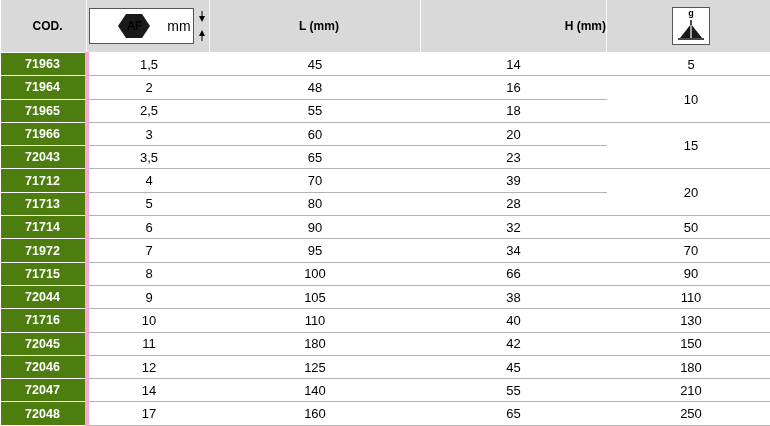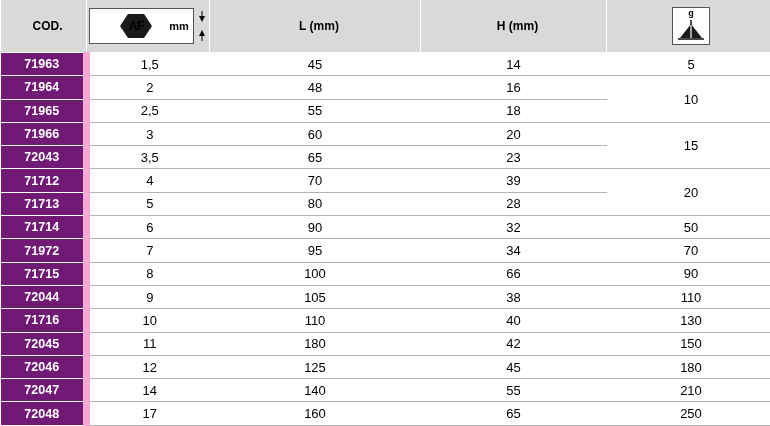--- a/index.html
+++ b/index.html
@@ -29,21 +29,21 @@
     font-size: 12px;
     font-weight: bold;
     color: #000000;
     text-align: center;
     vertical-align: middle;
     padding: 0;
   }
   th.col-cod { width: 85px; }
   th.col-af  { width: 122px; }
   th.col-l   { width: 210px; }
-  th.col-h   { width: 185px; }
+  th.col-h   { width: 185px; text-align: right; }
   th.col-g   { width: 168px; }
 
   .hdr-label { display: block; line-height: 52px; padding-left: 8px; }
 
   
   .af-icon-wrap {
     display: flex;
     align-items: center;
     justify-content: center;
     height: 52px;
@@ -72,22 +72,22 @@
     top: 0; left: 0; right: 0; bottom: 0;
     display: flex;
     align-items: center;
     justify-content: center;
     font-size: 12px;
     font-weight: bold;
     color: #000;
     letter-spacing: -0.5px;
   }
   .mm-text {
-    font-size: 11px;
-    font-weight: bold;
+    font-size: 14px;
+    font-weight: normal;
     margin-left: 16px;
   }
   .arrows {
     display: flex;
     flex-direction: column;
     justify-content: center;
     align-items: center;
     height: 34px;
     margin-left: 1px;
   }
@@ -121,26 +121,26 @@
   tbody tr { height: 23.3px; }
   tbody td {
     font-size: 13px;
     color: #000000;
     text-align: center;
     vertical-align: middle;
     padding: 0;
     border-bottom: 1px solid #b3b3b3;
   }
   td.cod {
-    background: #701a75;
+    background: #4d7c0f;
     color: #ffffff;
     font-weight: bold;
     font-size: 12.5px;
     border-bottom: 1px solid #ffffff;
-    border-right: 7px solid #f9a8d4;
+    border-right: 4px solid #f9a8d4;
   }
   tbody tr:last-child td.cod { border-bottom: 1px solid #ffffff; }
   td.weight { border-left: none; }
   .spacer-row td {
     border-bottom: none;
     height: 12px;
   }
 </style>
 </head>
 <body>

